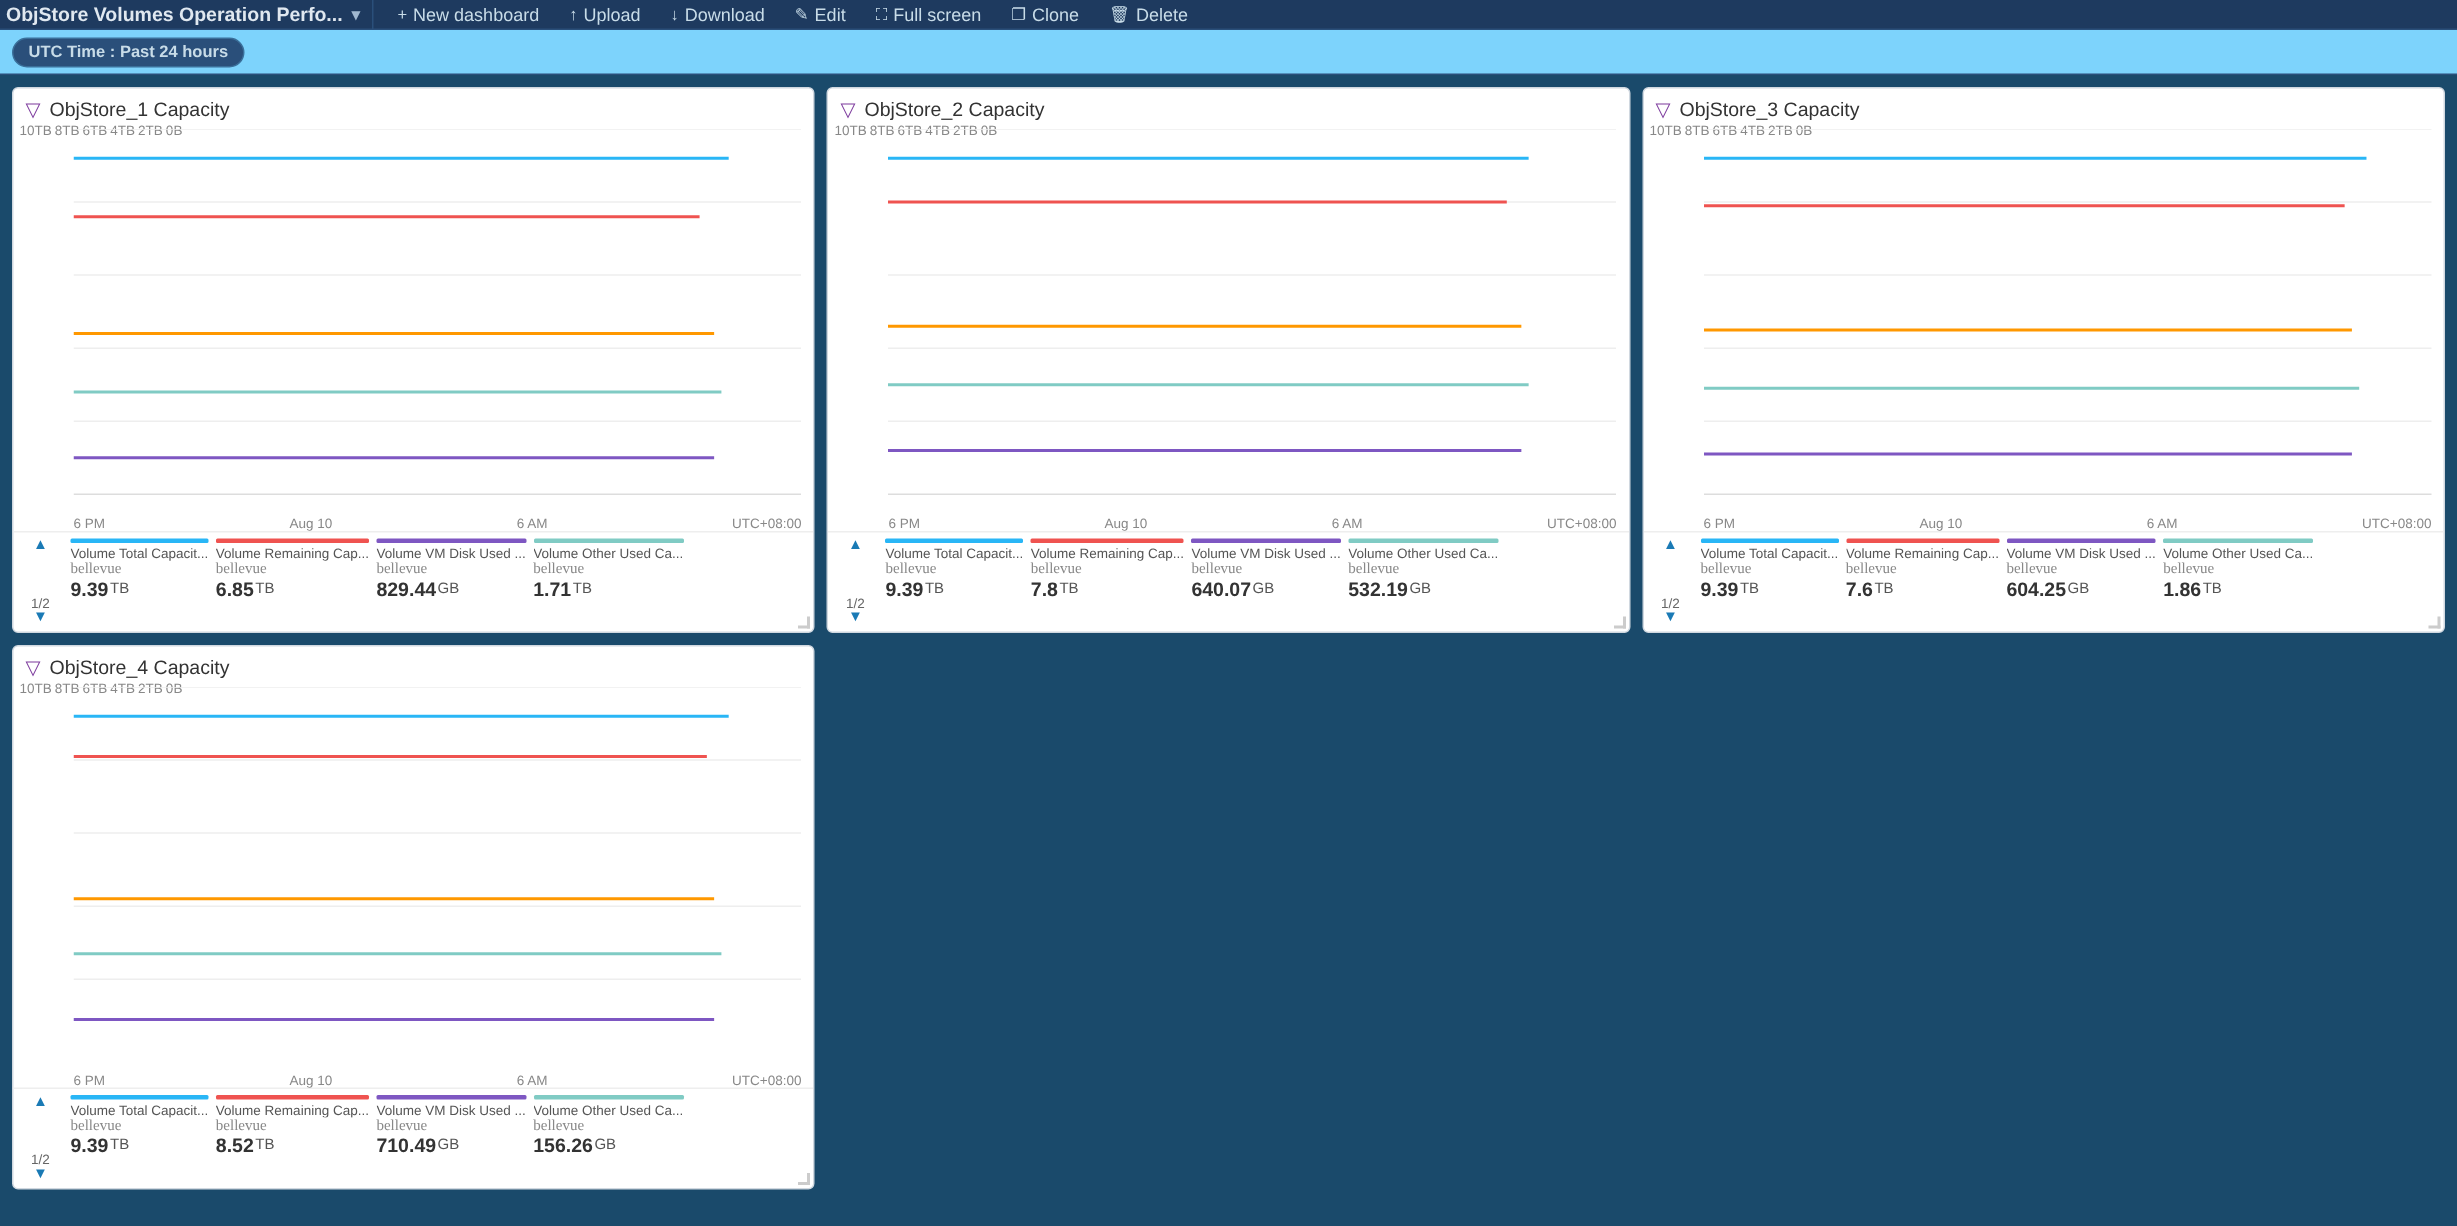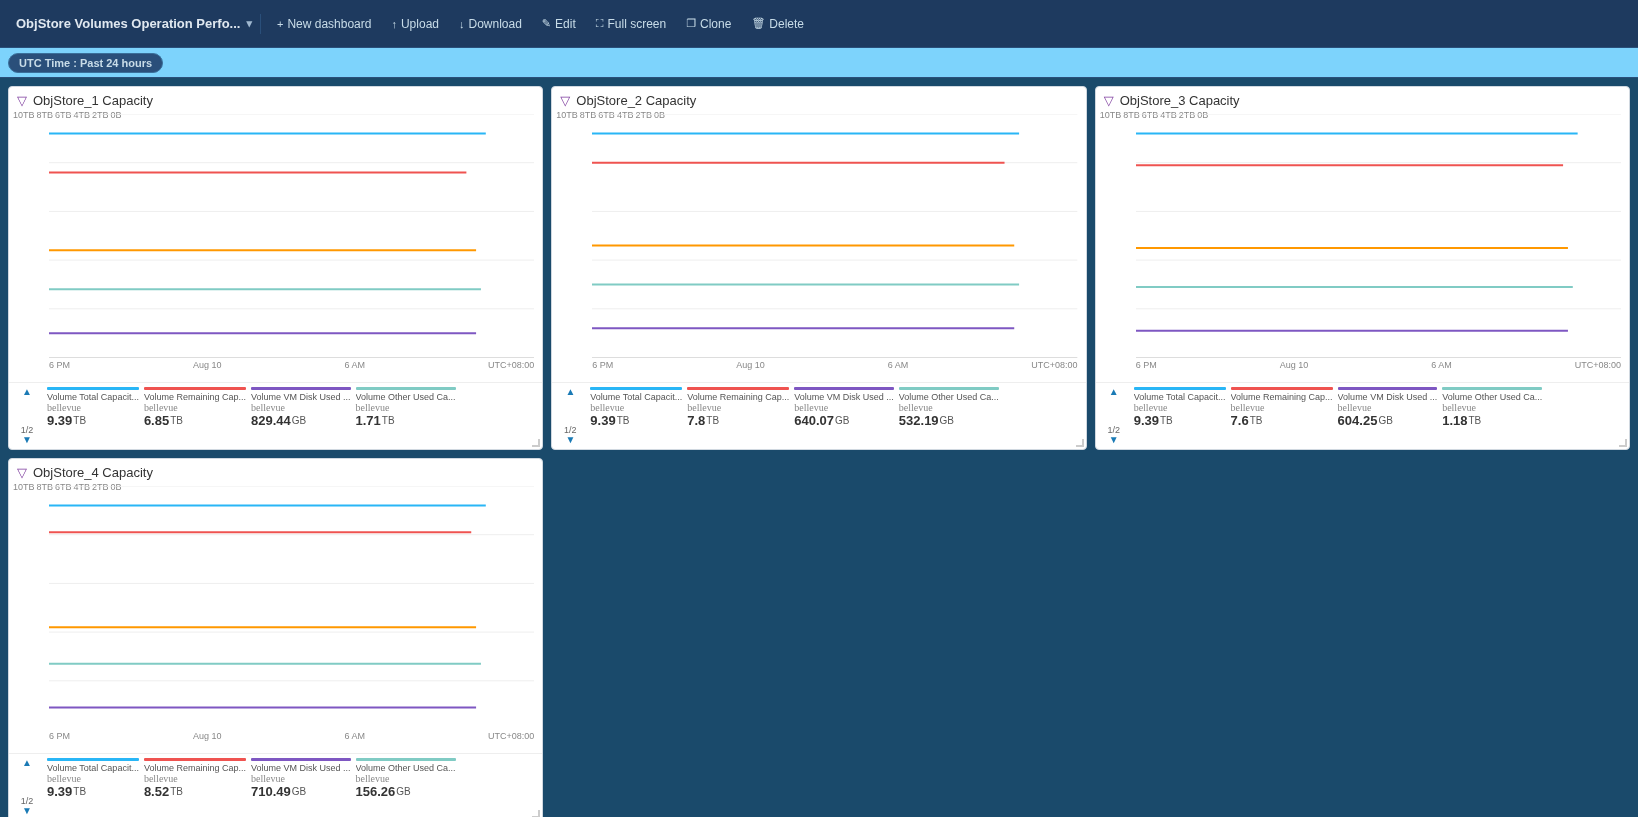--- a/index.html
+++ b/index.html
@@ -6,24 +6,24 @@
     body {
       width: 1638px;
       height: 817px;
       background-color: #1a4a6b;
       font-family: 'Segoe UI', Arial, sans-serif;
       font-size: 12px;
       overflow: hidden;
     }
     .header {
       background-color: #1e3a5f;
-      height: 48px;
+      height: 20px;
       display: flex;
       align-items: center;
-      padding: 0 16px;
+      padding: 0 4px;
       gap: 4px;
       border-bottom: 1px solid #2a4f7a;
     }
     .header-title {
       color: #e0e8f0;
       font-size: 13px;
       font-weight: 600;
       display: flex;
       align-items: center;
       gap: 6px;
@@ -122,21 +122,21 @@
       flex-direction: row;
       justify-content: space-between;
       color: #888;
       font-size: 9px;
       text-align: right;
       width: 36px;
     }
     .y-label { text-align: right; padding-right: 2px; }
     .x-axis {
       position: absolute;
-      bottom: 12px;
+      bottom: 0;
       left: 40px;
       right: 8px;
       display: flex;
       justify-content: space-between;
       color: #888;
       font-size: 9px;
     }
     .chart-footer {
       padding: 4px 6px;
       border-top: 1px solid #eee;
@@ -498,21 +498,21 @@
           <div class="metric-value">
               <span>604.25</span>
               <span class="metric-unit">GB</span>
             </div>
         </div>
         <div class="metric-item">
           <div class="metric-color-bar" style="background:#80cbc4"></div>
           <span class="metric-label">Volume Other Used Ca...</span>
           <span class="metric-sublabel">bellevue</span>
           <div class="metric-value">
-              <span>1.18</span>
+              <span>1.86</span>
               <span class="metric-unit">TB</span>
             </div>
         </div>
       </div>
     </div>
     <div class="bottom-right-corner"></div>
   </div>
 
   <div class="chart-card wide">
     <div class="chart-header">

